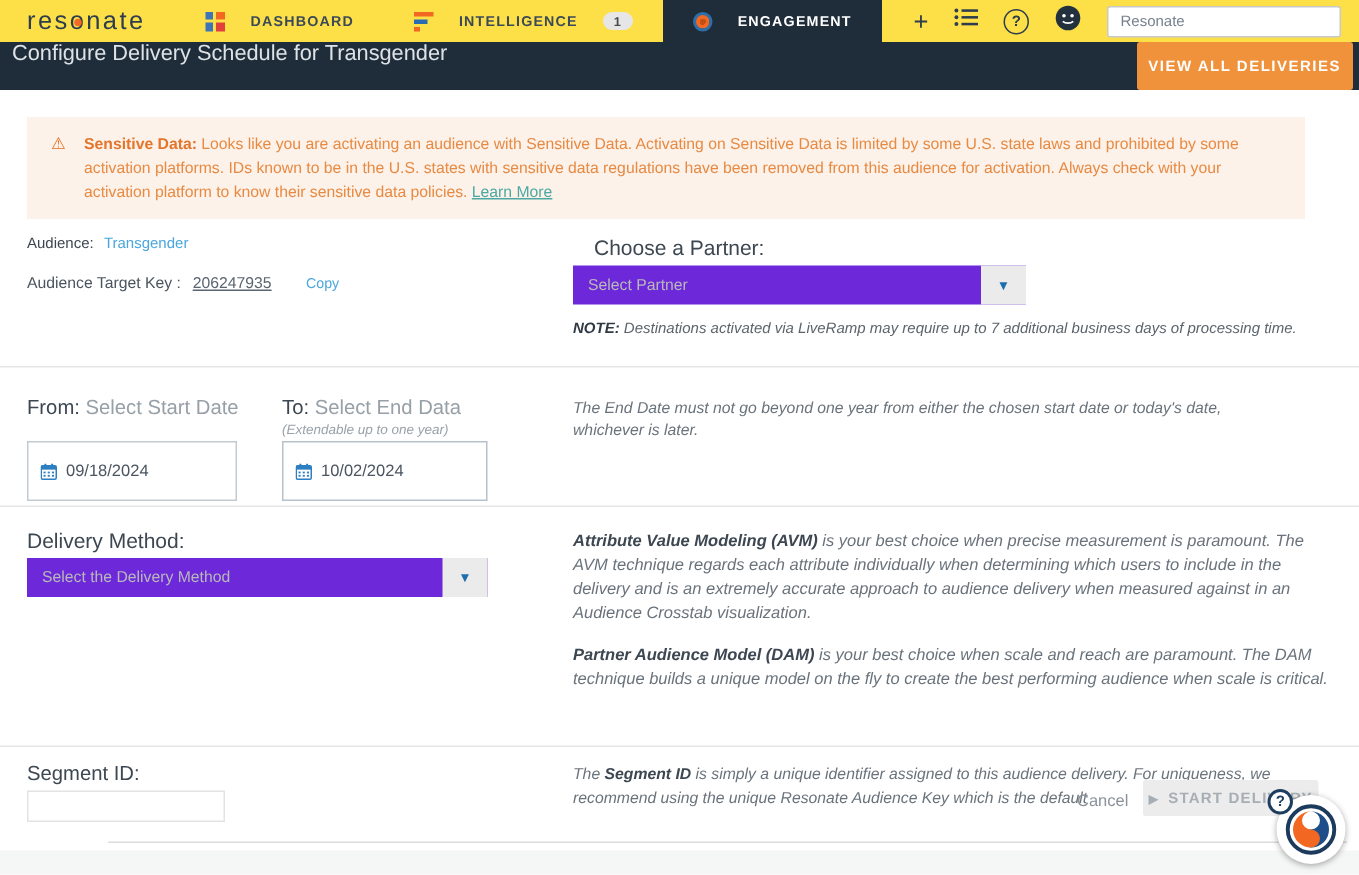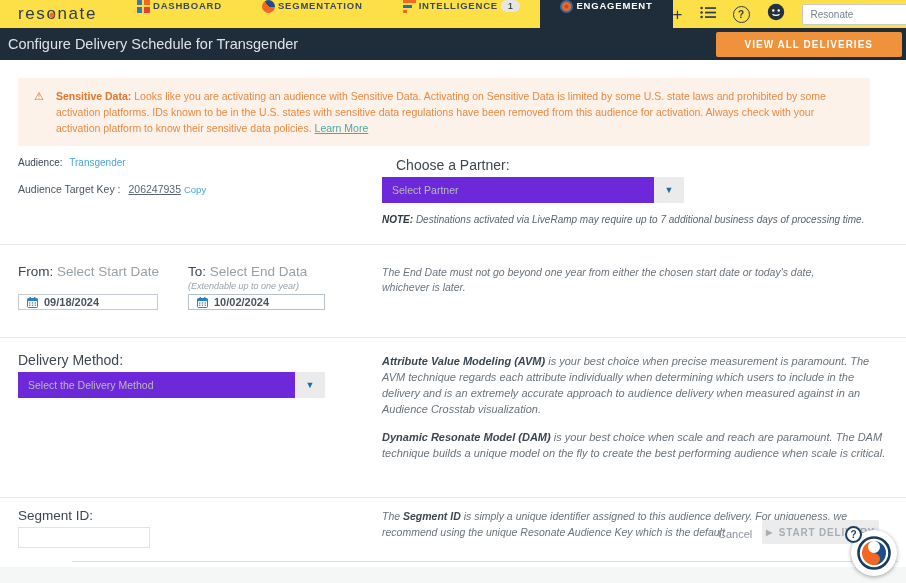--- a/index.html
+++ b/index.html
@@ -10,21 +10,21 @@
     color:#3d4752;
   }
   .page { position:absolute; inset:0; width:906px; height:583px; }
 
   
   .topnav { position:absolute; top:0; left:0; right:0; height:28px; background:#fde047; display:flex; align-items:center; }
   .logo { margin-left:18px; font-size:17px; letter-spacing:1.6px; color:#2e3d4e; font-weight:500; }
   .logo .o-dot { position:relative; }
   .logo .o-dot::after { content:""; position:absolute; left:50%; top:57%; transform:translate(-50%,-50%); width:5px; height:5px; border-radius:50%; background:#f06b23; }
   .nav-items { display:flex; align-items:stretch; height:100%; margin-left:20px; }
-  .nav-item { display:flex; align-items:flex-start; gap:3px; padding:0 20px; font-size:9.5px; letter-spacing:0.8px; font-weight:700; color:#3c4a58; cursor:pointer; }
+  .nav-item { display:flex; align-items:center; gap:17px; padding:0 20px; font-size:9.5px; letter-spacing:0.8px; font-weight:700; color:#3c4a58; cursor:pointer; }
   .nav-item.active { background:#1f2c39; color:#ffffff; }
   .badge { background:#e6e6e6; color:#4a4a4a; border-radius:9px; padding:1px 7px; font-size:8.5px; font-weight:700; }
 
   .icon-dashboard { position:relative; width:13px; height:13px; }
   .icon-dashboard i { position:absolute; display:block; }
   .icon-dashboard .d1 { left:0; top:0; width:5px; height:5px; background:#3d75b8; }
   .icon-dashboard .d2 { left:7px; top:0; width:6px; height:5px; background:#f26822; }
   .icon-dashboard .d3 { left:0; top:7px; width:5px; height:6px; background:#3d75b8; }
   .icon-dashboard .d4 { left:7px; top:7px; width:6px; height:6px; background:#e2403a; }
   .icon-seg { width:13px; height:13px; border-radius:50%; background:conic-gradient(from -35deg, #1d4e89 0 130deg, #f26822 130deg 360deg); }
@@ -35,55 +35,55 @@
   .icon-intel .b3 { top:10px; left:0; width:4px; background:#f26822; }
   .icon-engage { width:13px; height:13px; border-radius:50%; border:2px solid #2f6ea8; background:radial-gradient(circle, #c44f12 0 32%, #f26822 33%); }
 
   .nav-right { margin-left:auto; display:flex; align-items:center; gap:17px; margin-right:12px; }
   .plus-icon { font-size:17px; font-weight:300; color:#2e3d4e; line-height:1; cursor:pointer; }
   .list-icon, .help-icon, .avatar-icon { cursor:pointer; }
   .help-icon { width:17px; height:17px; border:1.6px solid #2e3d4e; border-radius:50%; display:flex; align-items:center; justify-content:center; font-size:10px; font-weight:700; color:#2e3d4e; }
   .account-select { width:156px; height:21px; border:1px solid #c9c9c9; border-radius:2px; display:flex; align-items:center; padding-left:8px; font-size:10px; color:#76828e; cursor:pointer; background:#fff; }
 
   
-  .page-header { position:absolute; top:28px; left:0; right:0; height:32px; background:#1f2c39; display:flex; align-items:center; }
+  .page-header { position:absolute; top:28px; left:0; right:0; height:32px; background:#1f2c39; display:flex; }
   .page-title { margin-left:8px; font-size:14.5px; color:#dde2e6; font-weight:400; }
-  .view-all-btn { margin-left:auto; margin-right:4px; background:#f0913b; color:#fff; font-size:10px; font-weight:700; letter-spacing:1px; padding:7px 29px; border:none; border-radius:2px; cursor:pointer; font-family:"Liberation Sans",sans-serif; }
+  .view-all-btn { margin-left:auto; margin-right:4px; background:#f0913b; color:#fff; font-size:10px; font-weight:700; letter-spacing:1px; padding:7px 8px; border:none; border-radius:2px; cursor:pointer; font-family:"Liberation Sans",sans-serif; }
 
   
   .banner { position:absolute; top:78px; left:18px; width:852px; background:#fdf2e9; padding:10px 14px 10px 16px; font-size:10.5px; line-height:16px; color:#e78a43; }
   .banner-text { position:relative; padding-left:22px; }
   .warn-icon { position:absolute; left:0; top:0; color:#e0701f; font-size:11px; }
   .banner-lead { font-weight:700; color:#e2762c; }
   .learn-more { color:#4ca8a2; text-decoration:underline; cursor:pointer; }
 
   
   .audience-line { position:absolute; top:157px; left:18px; font-size:10px; }
   .audience-name { color:#4aa6dd; cursor:pointer; margin-left:4px; }
   .audience-key { position:absolute; top:183px; left:18px; font-size:10.5px; color:#4a5560; }
   .key-value { margin-left:5px; color:#5a6570;text-decoration:underline; }
-  .copy-link { margin-left:0; color:#4aa6dd; font-size:9.5px; cursor:pointer; }
+  .copy-link { margin-left:20px; color:#4aa6dd; font-size:9.5px; cursor:pointer; }
 
   
   .partner-label { position:absolute; top:157px; left:396px; font-size:14px; }
   .gsel { height:26px; background:#6d28d9; display:flex; align-items:center; padding-left:10px; font-size:10.5px; color:#b9b9b9; position:relative; cursor:pointer; }
   .gsel-caret { position:absolute; right:0; top:0; width:30px; height:26px; background:#ebebeb; display:flex; align-items:center; justify-content:center; color:#1c6fad; font-size:9px; }
   .partner-select { position:absolute; top:177px; left:382px; width:302px; }
   .partner-note { position:absolute; top:214px; left:382px; width:508px; font-size:10px; font-style:italic; color:#5c646b; }
   .note-lead { font-weight:700; color:#2f3a44; }
 
   .divider { position:absolute; left:0; right:0; height:1px; background:#e6e6e6; }
   .div1 { top:244px; } .div2 { top:337px; } .div3 { top:497px; }
 
   
   .from-label { position:absolute; top:264px; left:18px; font-size:13.5px; }
   .to-label { position:absolute; top:264px; left:188px; font-size:13.5px; }
   .hint { color:#98a0a7; }
   .to-sub { position:absolute; top:281px; left:188px; font-size:9px; font-style:italic; color:#9aa2a9; }
-  .date-input { position:absolute; height:16px; border:1px solid #c3cad1; background:#fff; display:flex; align-items:center; padding-left:8px; gap:6px; font-size:11px; color:#4a5560; cursor:pointer;font-weight:bold; }
+  .date-input { position:absolute; height:40px; border:1px solid #c3cad1; background:#fff; display:flex; align-items:center; padding-left:8px; gap:6px; font-size:11px; color:#4a5560; cursor:pointer; }
   .from-input { top:294px; left:18px; width:140px; }
   .to-input { top:294px; left:188px; width:137px; border-color:#b7c1cb; }
   .cal-icon { display:flex; }
   .dates-note { position:absolute; top:265px; left:382px; width:440px; font-size:10.5px; font-style:italic; color:#6a737b; line-height:15px; }
 
   
   .dm-label { position:absolute; top:352px; left:18px; font-size:14px; }
   .dm-select { position:absolute; top:372px; left:18px; width:307px; }
   .para { position:absolute; left:382px; width:512px; font-size:11px; font-style:italic; color:#6a737b; line-height:16px; }
   .avm { top:353px; } .dam { top:429px; }
@@ -117,24 +117,20 @@
     <div class="logo">res<span class="o-dot">o</span>nate</div>
     <div class="nav-items">
       <div class="nav-item">
         <span class="icon-dashboard">
             <i class="d1"></i>
             <i class="d2"></i>
             <i class="d3"></i>
             <i class="d4"></i>
           </span>
         <span>DASHBOARD</span>
-      </div>
-      <div class="nav-item">
-        <span class="icon-seg"></span>
-        <span>SEGMENTATION</span>
       </div>
       <div class="nav-item">
         <span class="icon-intel">
             <i class="b1"></i>
             <i class="b2"></i>
             <i class="b3"></i>
           </span>
         <span>INTELLIGENCE</span>
         <span class="badge">1</span>
       </div>
@@ -266,21 +262,21 @@
   <div class="gsel dm-select">
     <span>Select the Delivery Method</span>
     <span class="gsel-caret">▼</span>
   </div>
 
   <div class="para avm">
     <span class="para-lead">Attribute Value Modeling (AVM)</span>
     <span>is your best choice when precise measurement is paramount. The AVM technique regards each attribute individually when determining which users to include in the delivery and is an extremely accurate approach to audience delivery when measured against in an Audience Crosstab visualization.</span>
   </div>
   <div class="para dam">
-    <span class="para-lead">Dynamic Resonate Model (DAM)</span>
+    <span class="para-lead">Partner Audience Model (DAM)</span>
     <span>is your best choice when scale and reach are paramount. The DAM technique builds a unique model on the fly to create the best performing audience when scale is critical.</span>
   </div>
 
   <div class="divider div3"></div>
 
   <div class="seg-label">Segment ID:</div>
   <input class="seg-input" type="text" style="">
   <div class="seg-note">
     <span>The</span>
     <span class="para-lead">Segment ID</span>

